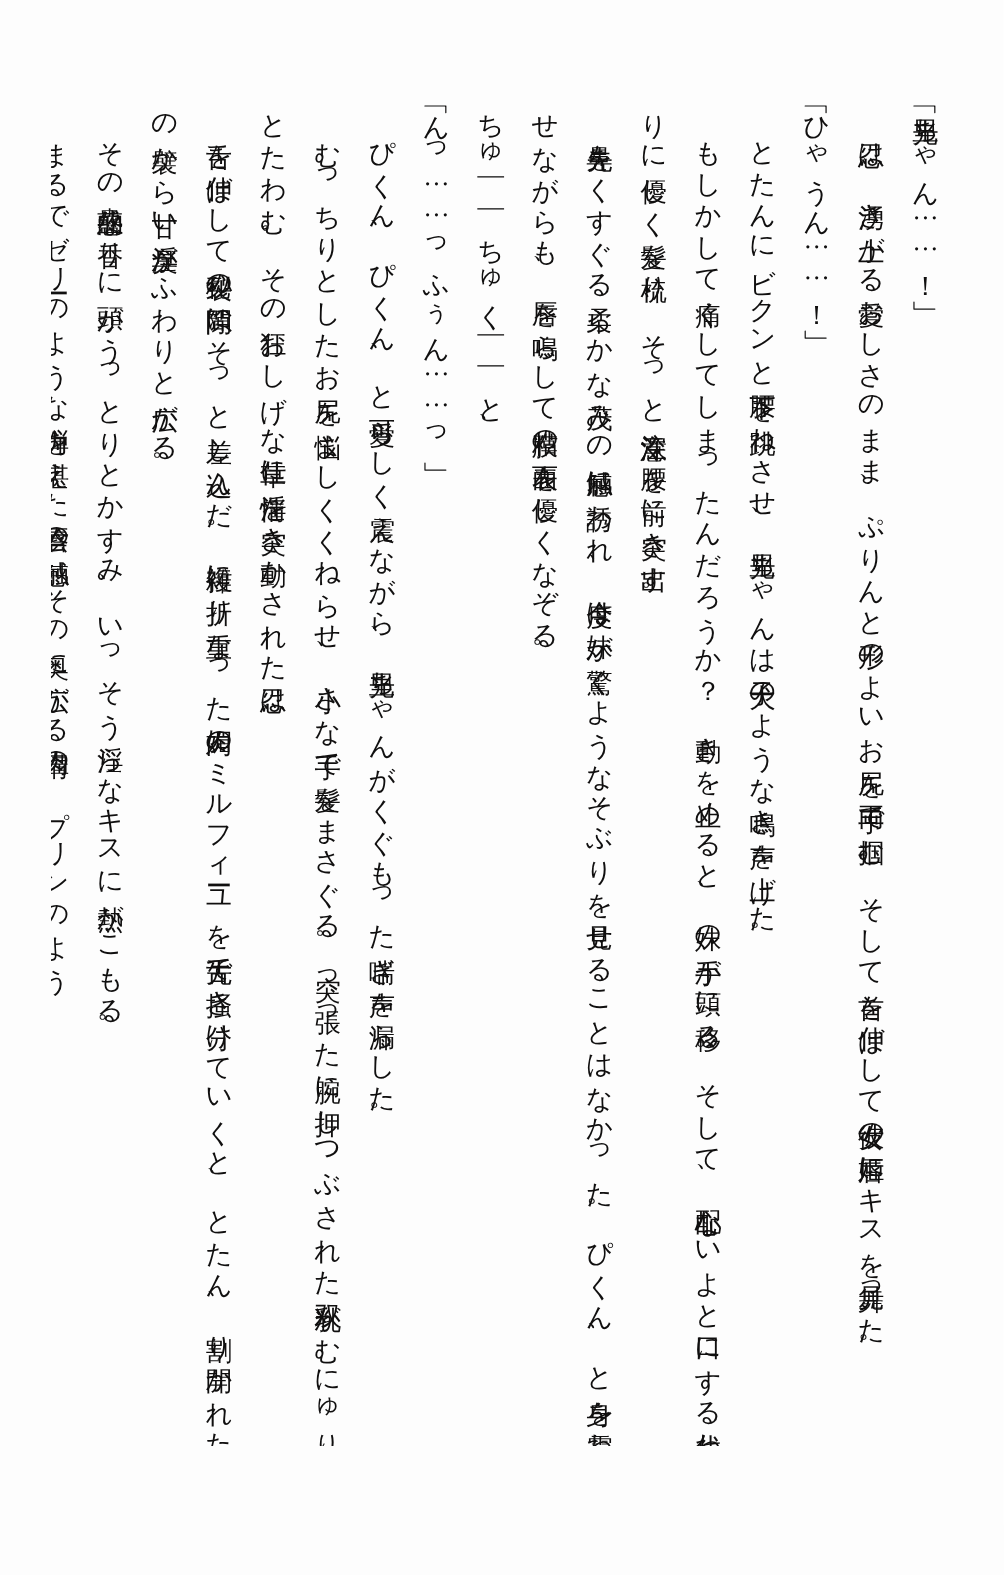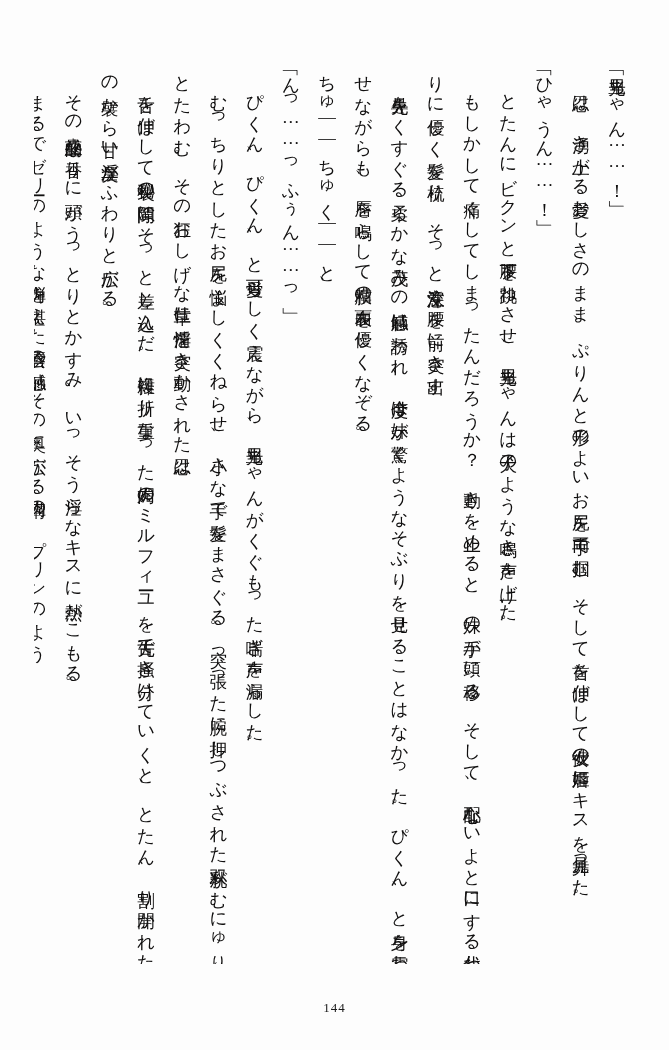--- a/index.html
+++ b/index.html
@@ -87,16 +87,15 @@
     <p class="indent">鼻先をくすぐる柔らかな茂みの感触に誘われ、今度は妹が驚くようなそぶりを見せることはなかった。ぴくん、と身を震わせながらも、唇を鳴らして粘膜の表面を優しくなぞる。</p>
     <p class="dialogue">ちゅ——ちゅく——と、</p>
     <p class="dialogue">「んっ……っふぅん……っ」</p>
     <p class="indent">ぴくん、ぴくん、と可愛らしく震えながら、光里ちゃんがくぐもった喘ぎ声を漏らした。</p>
     <p class="indent">むっちりとしたお尻を悩ましくくねらせ、小さな手で髪をまさぐる。突っ張った腕に押しつぶされた双乳がむにゅりとたわむ。その狂おしげな仕草に淫情を突き動かされた忍は、</p>
     <p class="indent">舌を伸ばして秘裂の隙間にそっと差し込んだ。複雑に折り重なった媚肉のミルフィーユを舌先で掻き分けていくと、とたん、割り開かれた花の襞から甘い淫臭がふわりと広がる。</p>
     <p class="indent">その蠱惑的な香りに頭がうっとりとかすみ、いっそう淫らなキスに熱がこもる。</p>
     <p class="indent">まるでゼリーのような弾力を湛えた陰唇の感触。その奥に広がる肉溝の、プリンのよう</p>
   </div>
 
-  <div class="page-number">144</div>
   <div class="page-footer-mark"></div>
 
 </div>
 
 </body></html>

